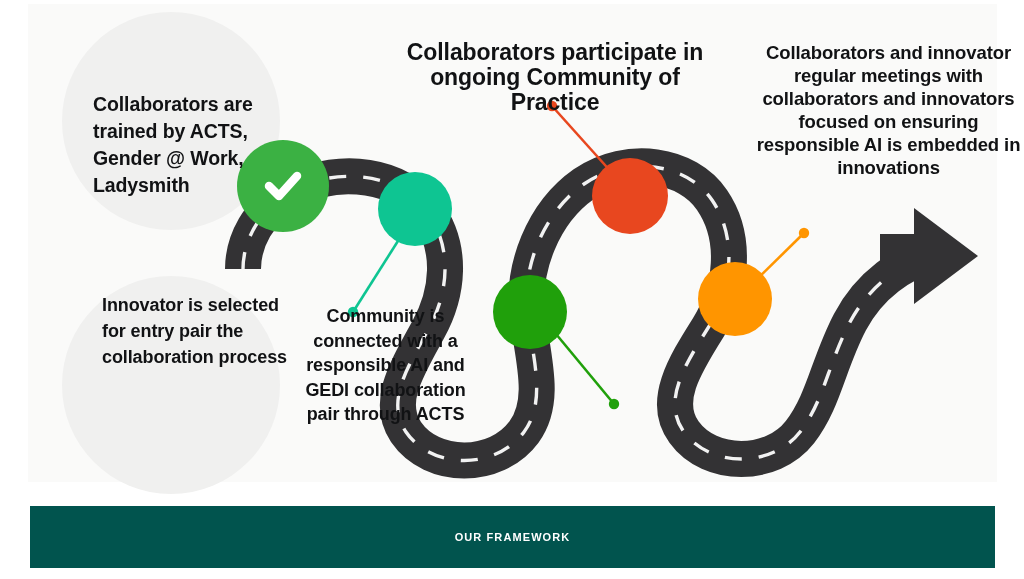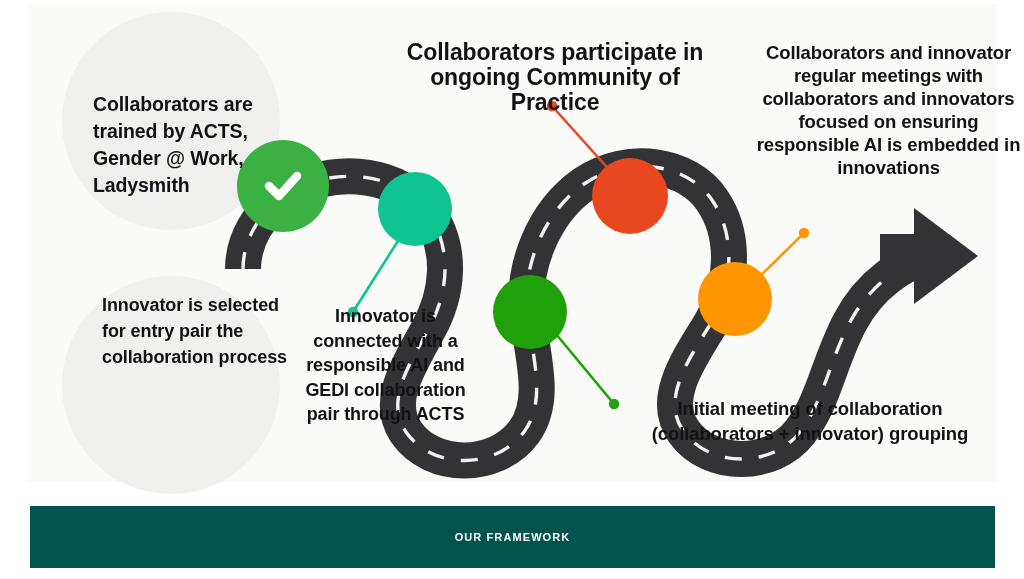--- a/index.html
+++ b/index.html
@@ -208,25 +208,24 @@
     <div class="check-badge">
       <svg width="50" height="50" viewBox="0 0 50 50">
         <path d="M 11,25 L 21,35 L 39,15" fill="none" stroke="#ffffff" stroke-width="8.5" stroke-linecap="round" stroke-linejoin="round"></path>
       </svg>
     </div>
 
     <div class="label" id="label-trained">Collaborators  are trained by ACTS, Gender @ Work, Ladysmith</div>
 
     <div class="label" id="label-selected">Innovator is selected for entry pair the collaboration process</div>
 
-    <div class="label" id="label-connected">Innovator is connected with a responsible AI and GEDI collaboration pair through ACTS</div>
+    <div class="label" id="label-connected">Community is connected with a responsible AI and GEDI collaboration pair through ACTS</div>
 
     <div class="label" id="label-cop">Collaborators participate in ongoing Community of Practice</div>
 
-    <div class="label" id="label-initial">Initial meeting of collaboration (collaborators + innovator) grouping</div>
 
     <div class="label" id="label-meetings">Collaborators and innovator regular meetings with collaborators and innovators focused on ensuring responsible AI is embedded in innovations</div>
 
   </div>
 
   <div class="footer">
     <span class="footer-text">OUR FRAMEWORK</span>
   </div>
 
 </div>

